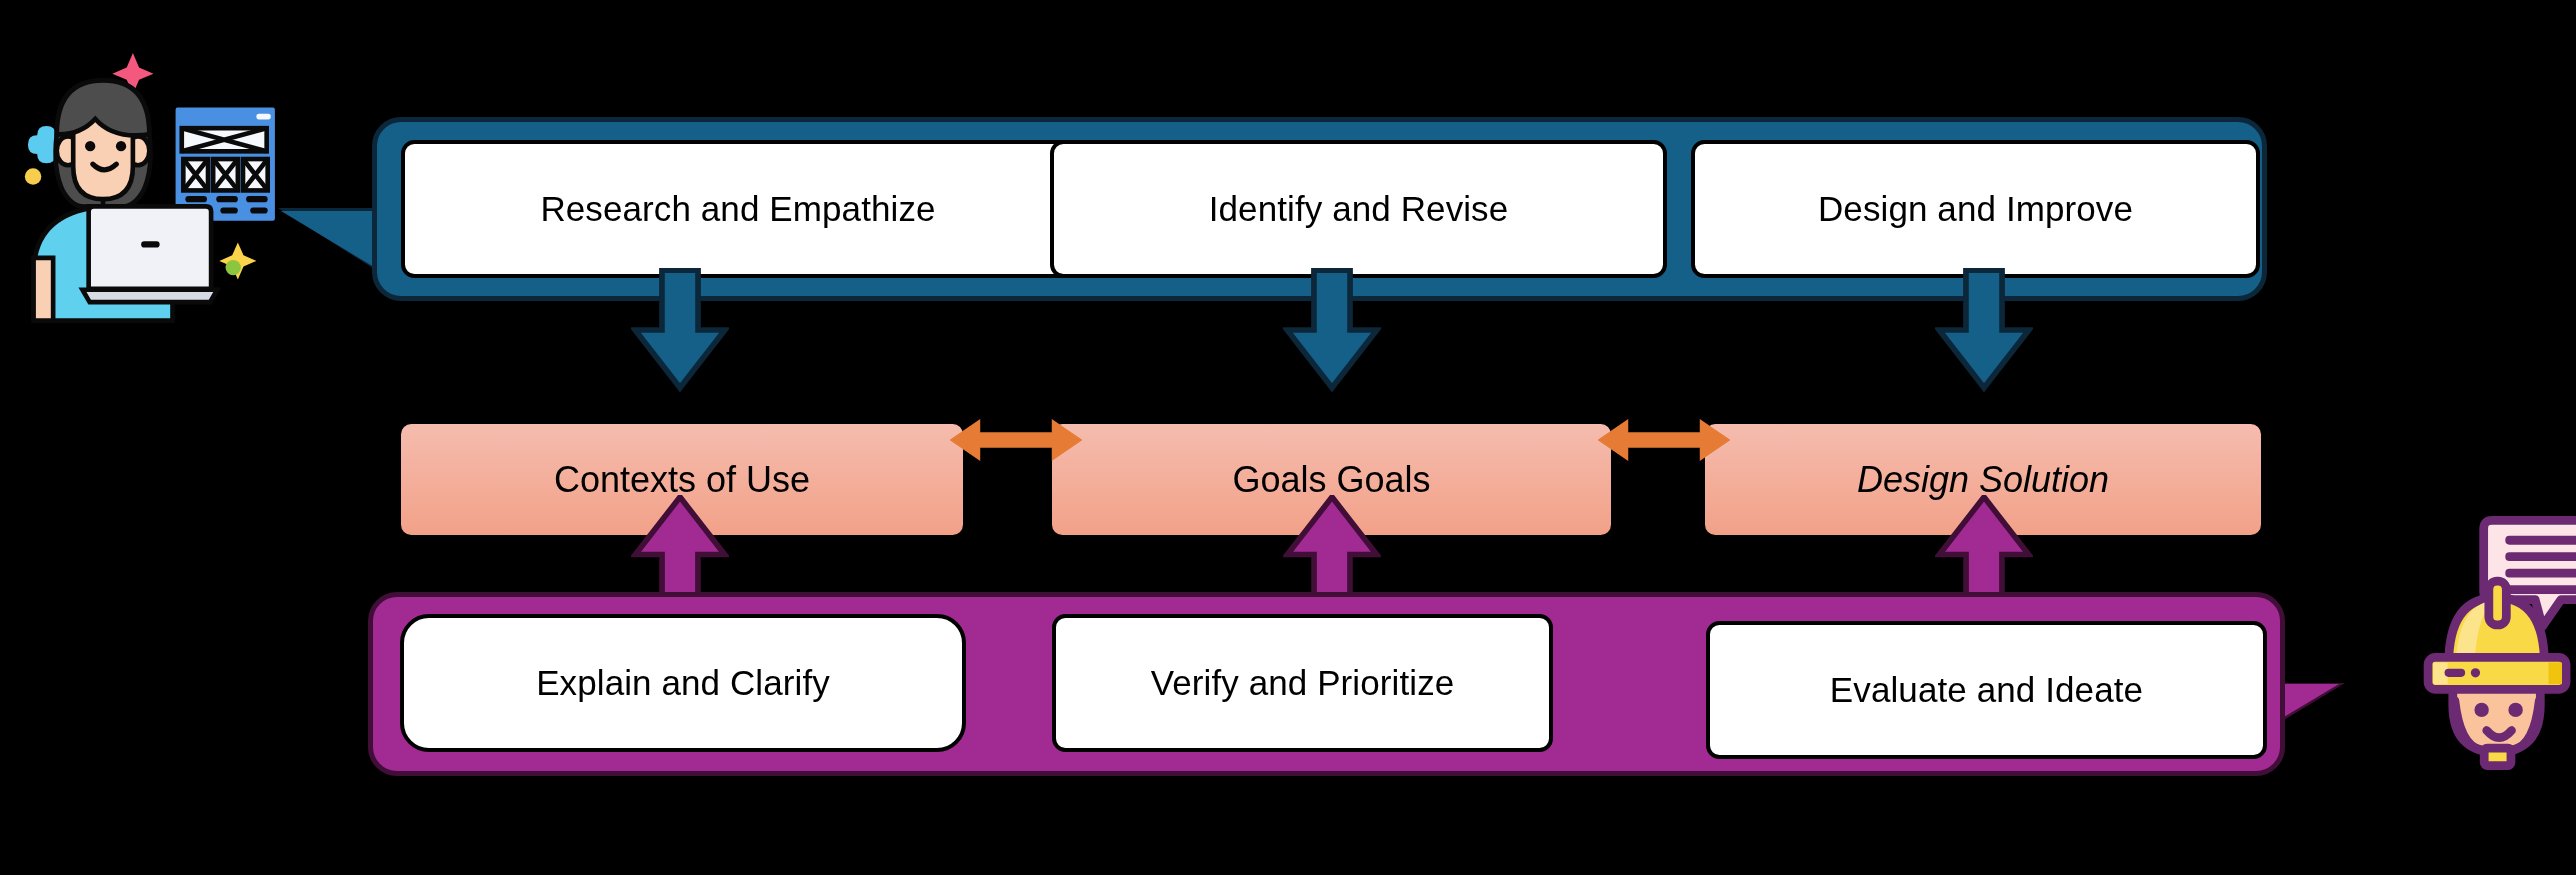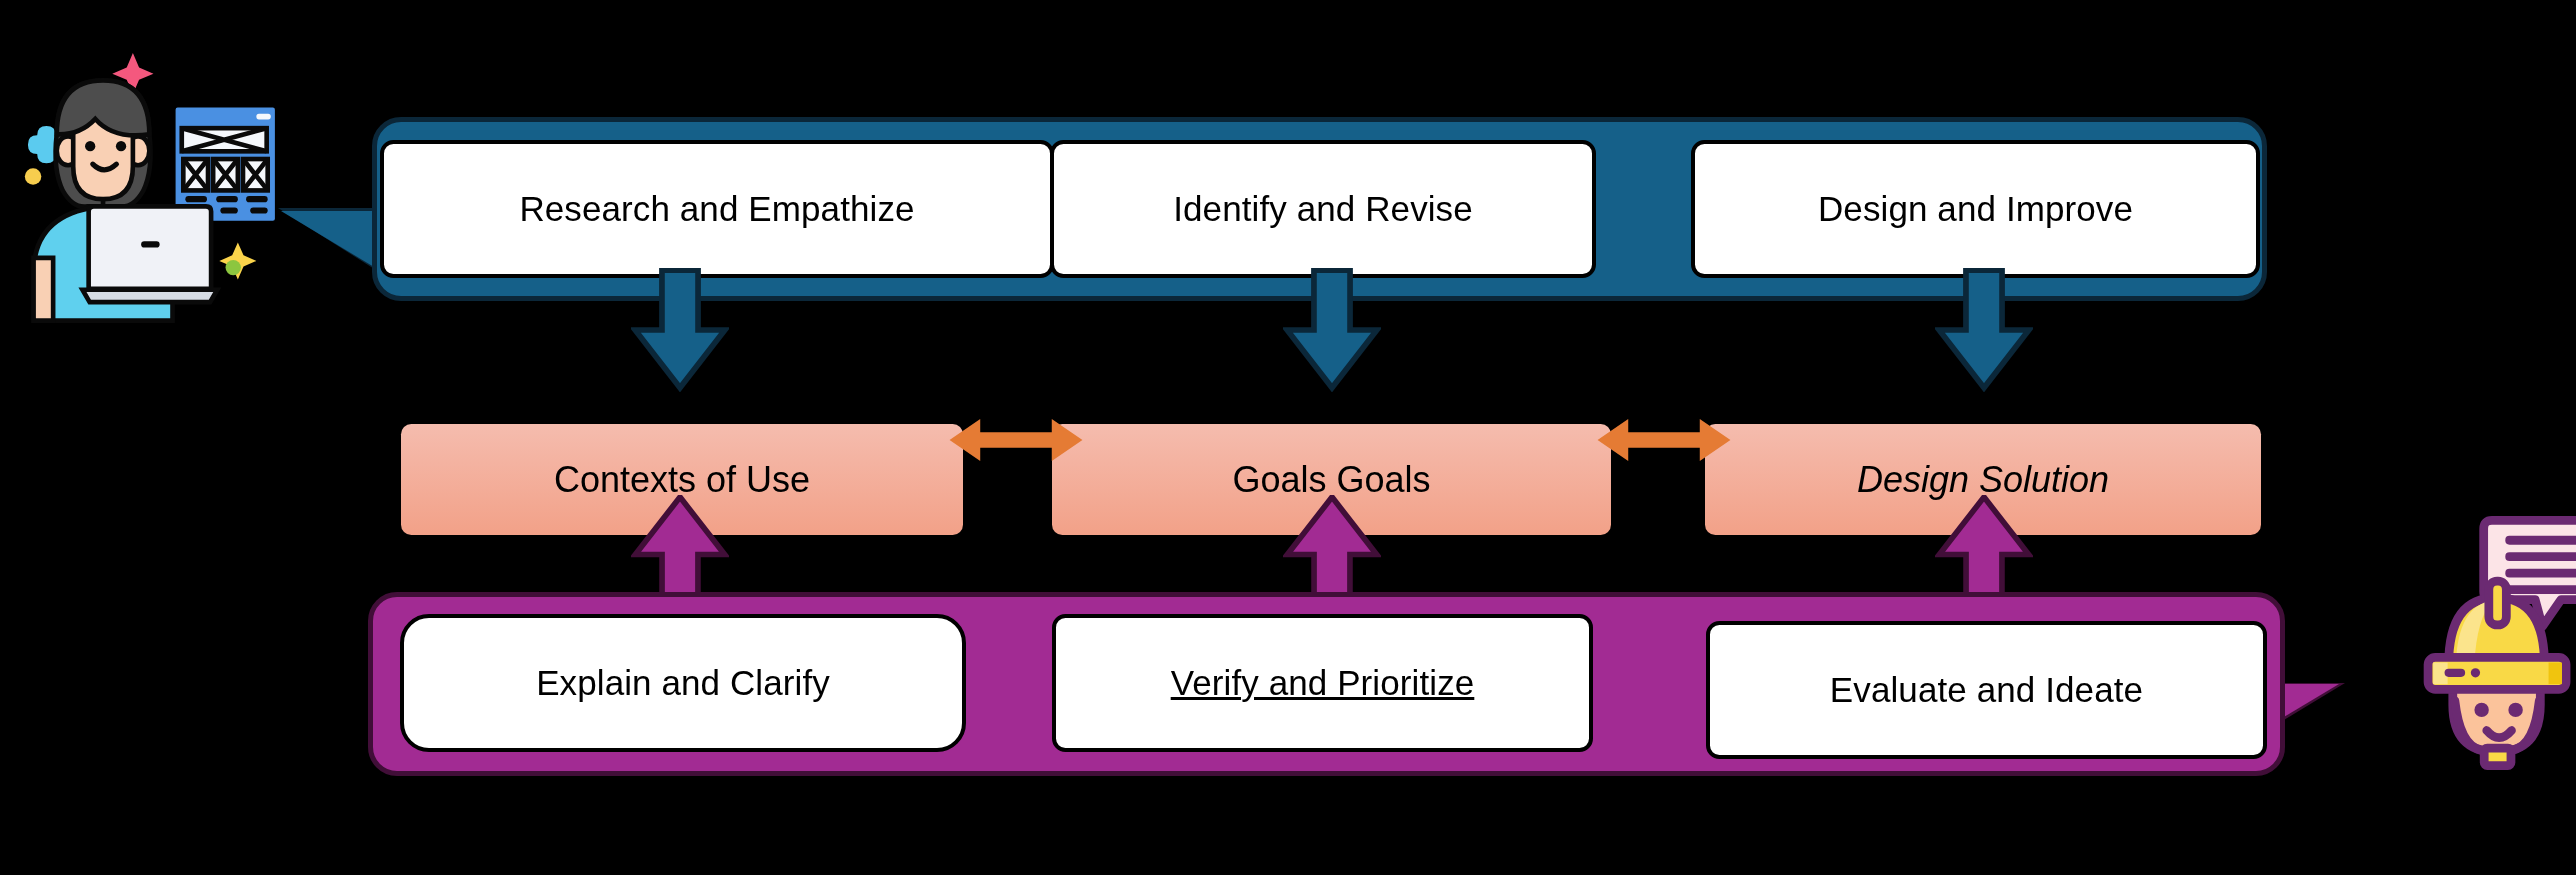--- a/index.html
+++ b/index.html
@@ -85,25 +85,25 @@
     align-items: center;
     justify-content: center;
     color: #000000;
     font-size: 35px;
     line-height: 1.1;
     letter-spacing: 0.1px;
     white-space: nowrap;
   }
   .card.row-top   { top: 140px;  height: 138px; }
   .card.row-bot   { top: 614px; height: 138px; }
-  .col1 { left: 380px;  width: 674px; }
-  .col2 { left: 1050px; width: 546px; }
+  .col1 { left: 401px;  width: 674px; }
+  .col2 { left: 1050px; width: 617px; }
   .col3 { left: 1691px; width: 569px; }
   .card.row-bot.col1 { left: 400px;  width: 566px; border-radius: 29px; }
-  .card.row-bot.col2 { left: 1052px; width: 541px; text-decoration: underline; }
+  .card.row-bot.col2 { left: 1052px; width: 501px; }
   .card.row-bot.col3 { left: 1706px; width: 561px; margin-top: 7px; }
 
   
   .mid-box {
     position: absolute;
     top: 384px;
     height: 111px;
     border-radius: 10.3px;
     background: linear-gradient(180deg, #F5BCAE 0%, #F2A188 100%);
     display: flex;

